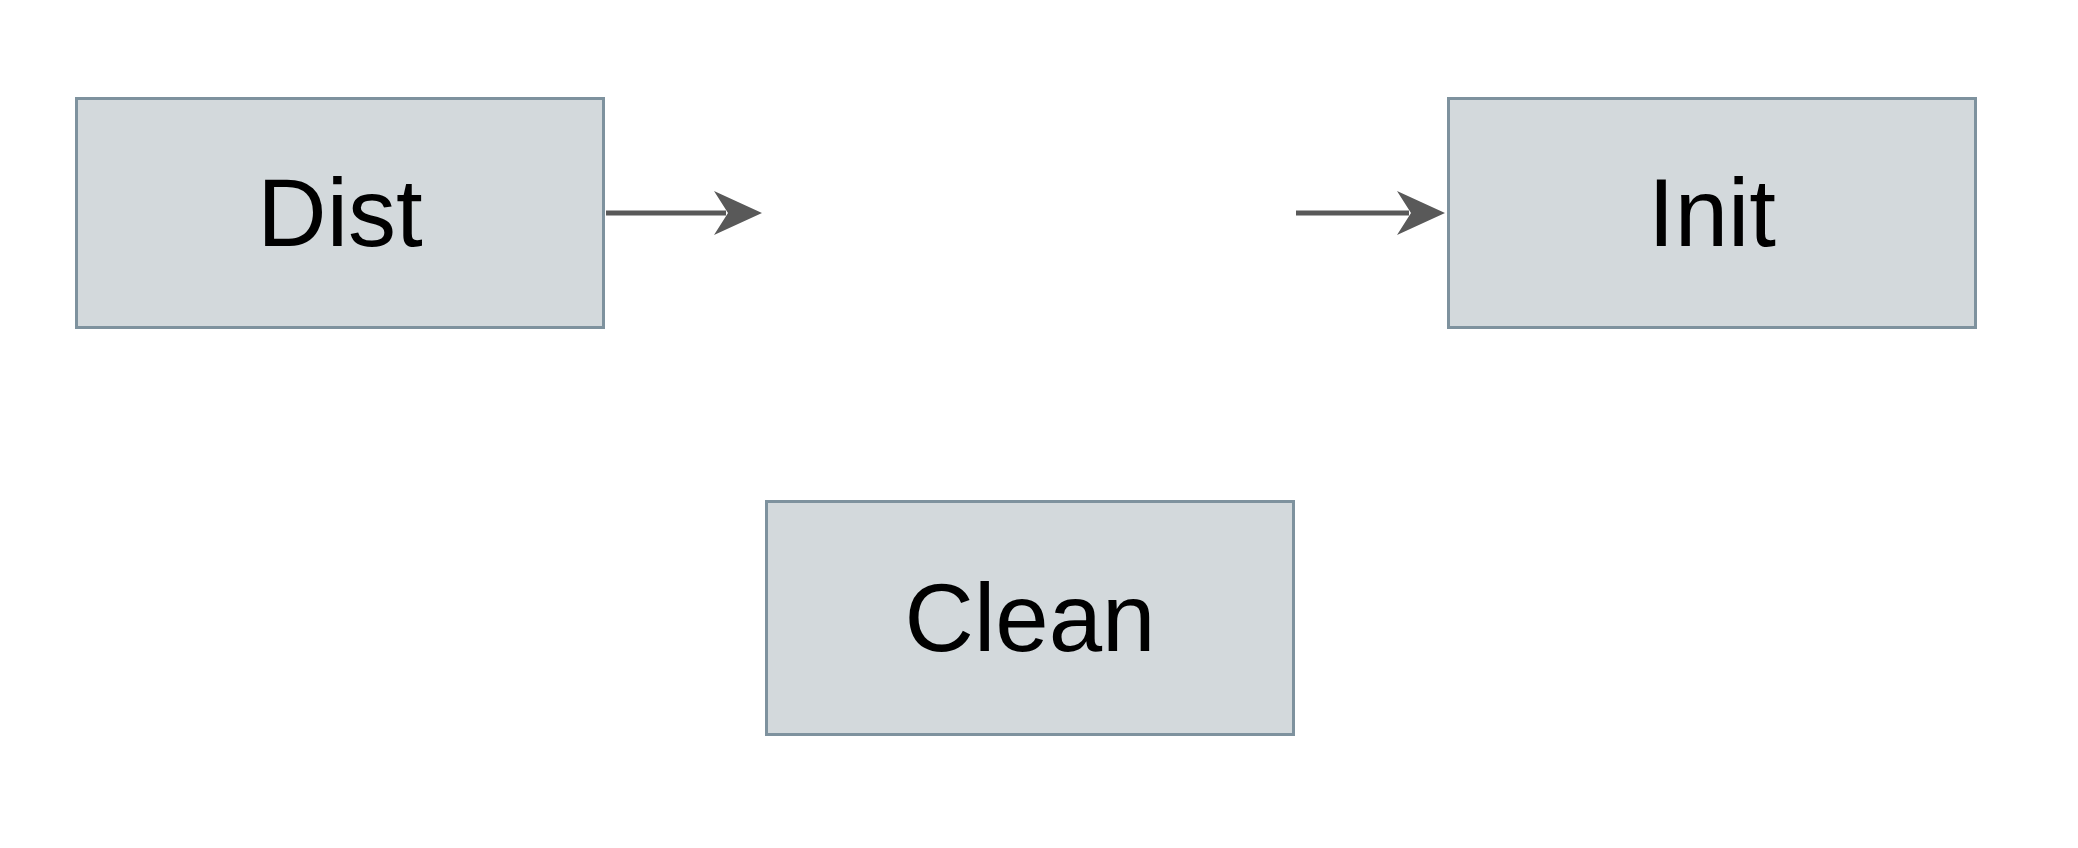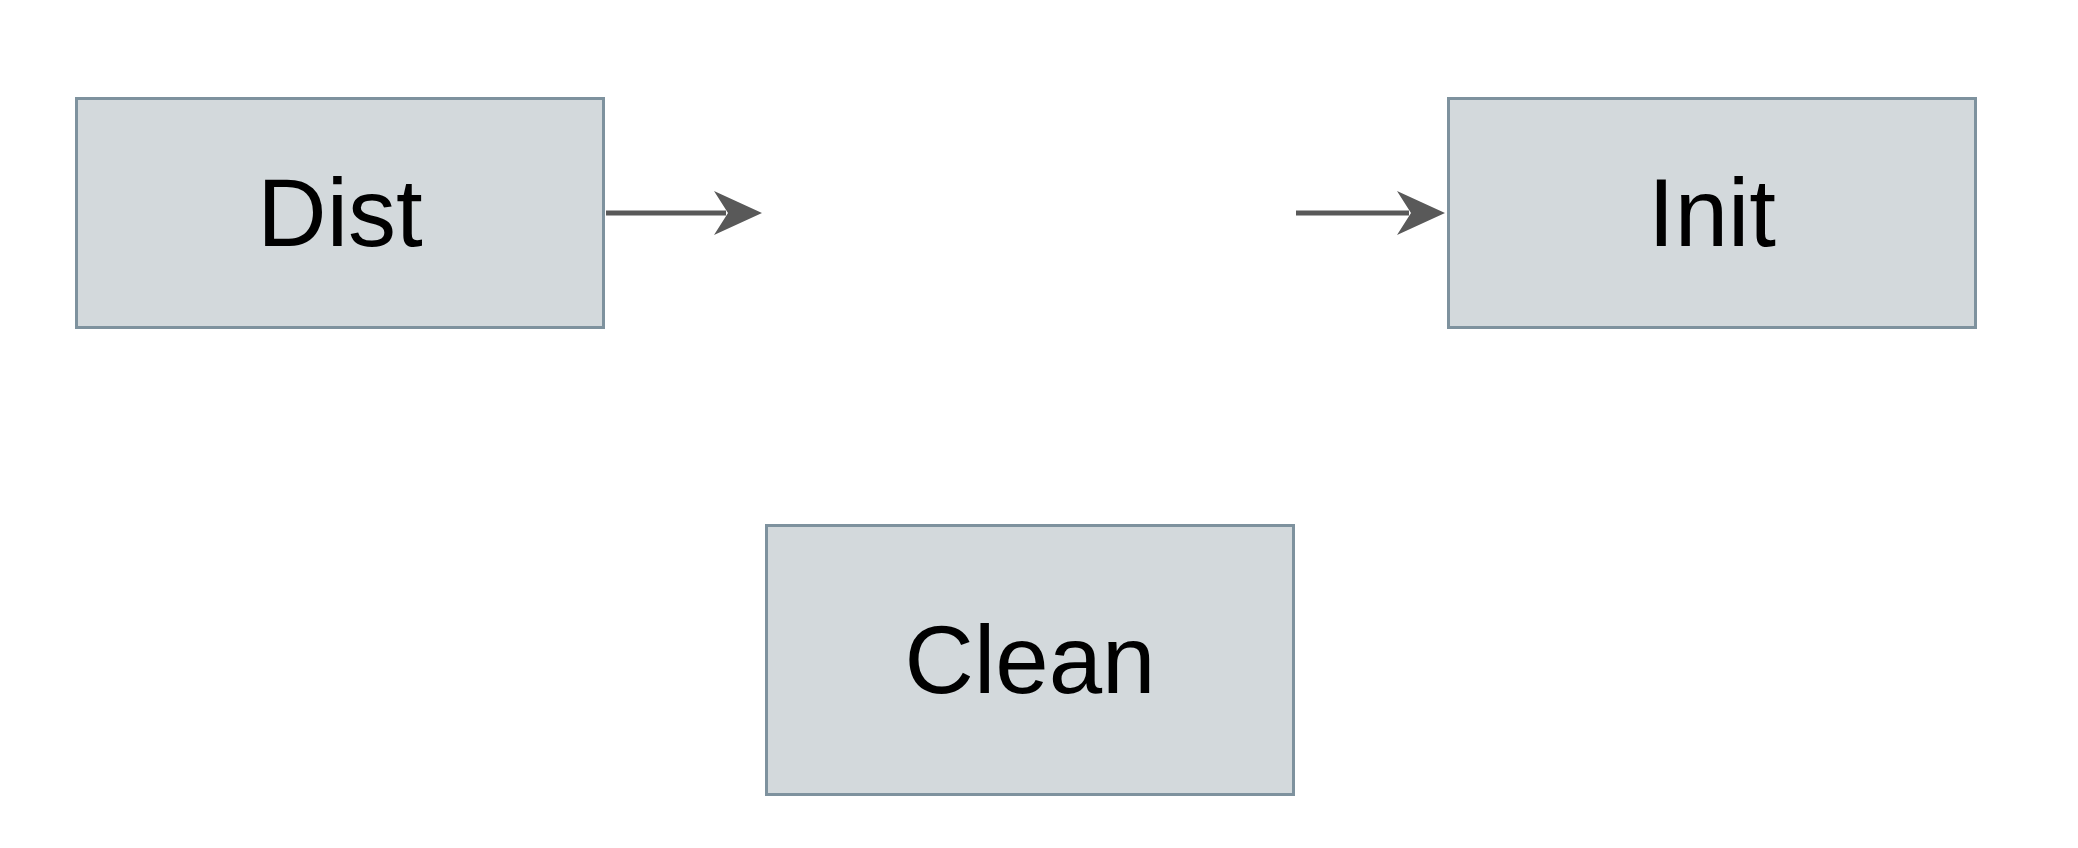--- a/index.html
+++ b/index.html
@@ -52,21 +52,21 @@
   }
   .node-label {
     font-size: 96px;
     line-height: 1;
     color: var(--text);
     white-space: nowrap;
   }
   .pos-dist    { left: 75px;   top: 97px;  }
   .pos-compile { left: 765px;  top: 97px;  }
   .pos-init    { left: 1447px; top: 97px;  }
-  .pos-clean   { left: 765px;  top: 524px; height: 272px; text-align: right; }
+  .pos-clean   { left: 765px;  top: 500px; height: 236px; text-align: right; }
 </style>
 </head>
 <body>
 
 <div class="canvas">
 
   <svg class="edges-layer" viewBox="0 0 2078 848" xmlns="http://www.w3.org/2000/svg">
     <g>
       <line class="edge-shaft" x1="606" y1="213" x2="726" y2="213"></line>
       <path class="edge-head" d="M762,213 L714,191 L728,213 L714,235 Z"></path>

